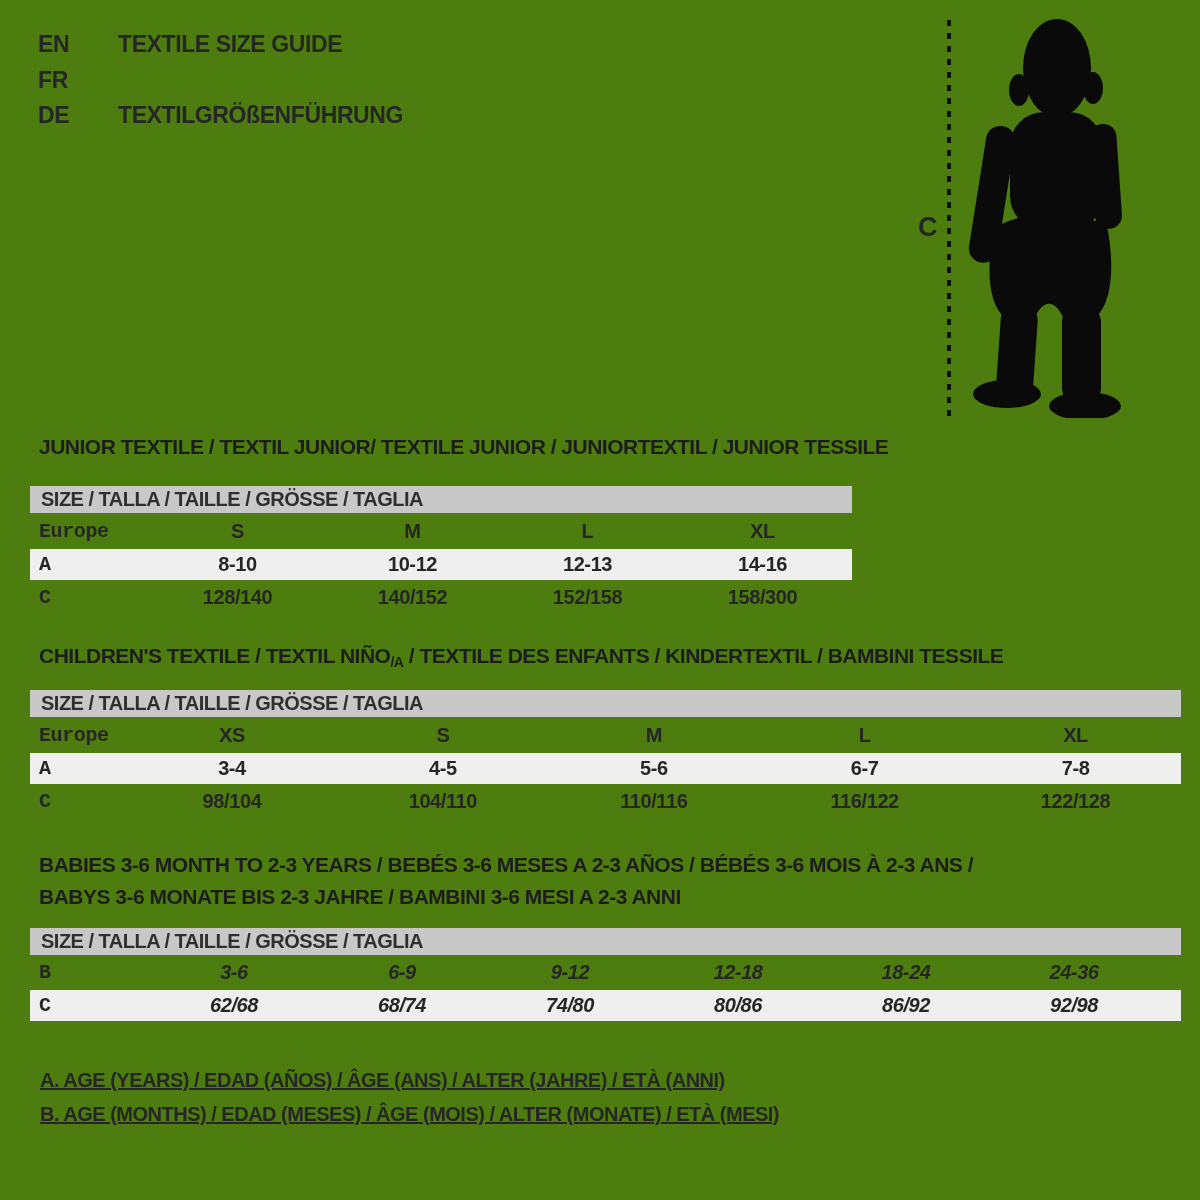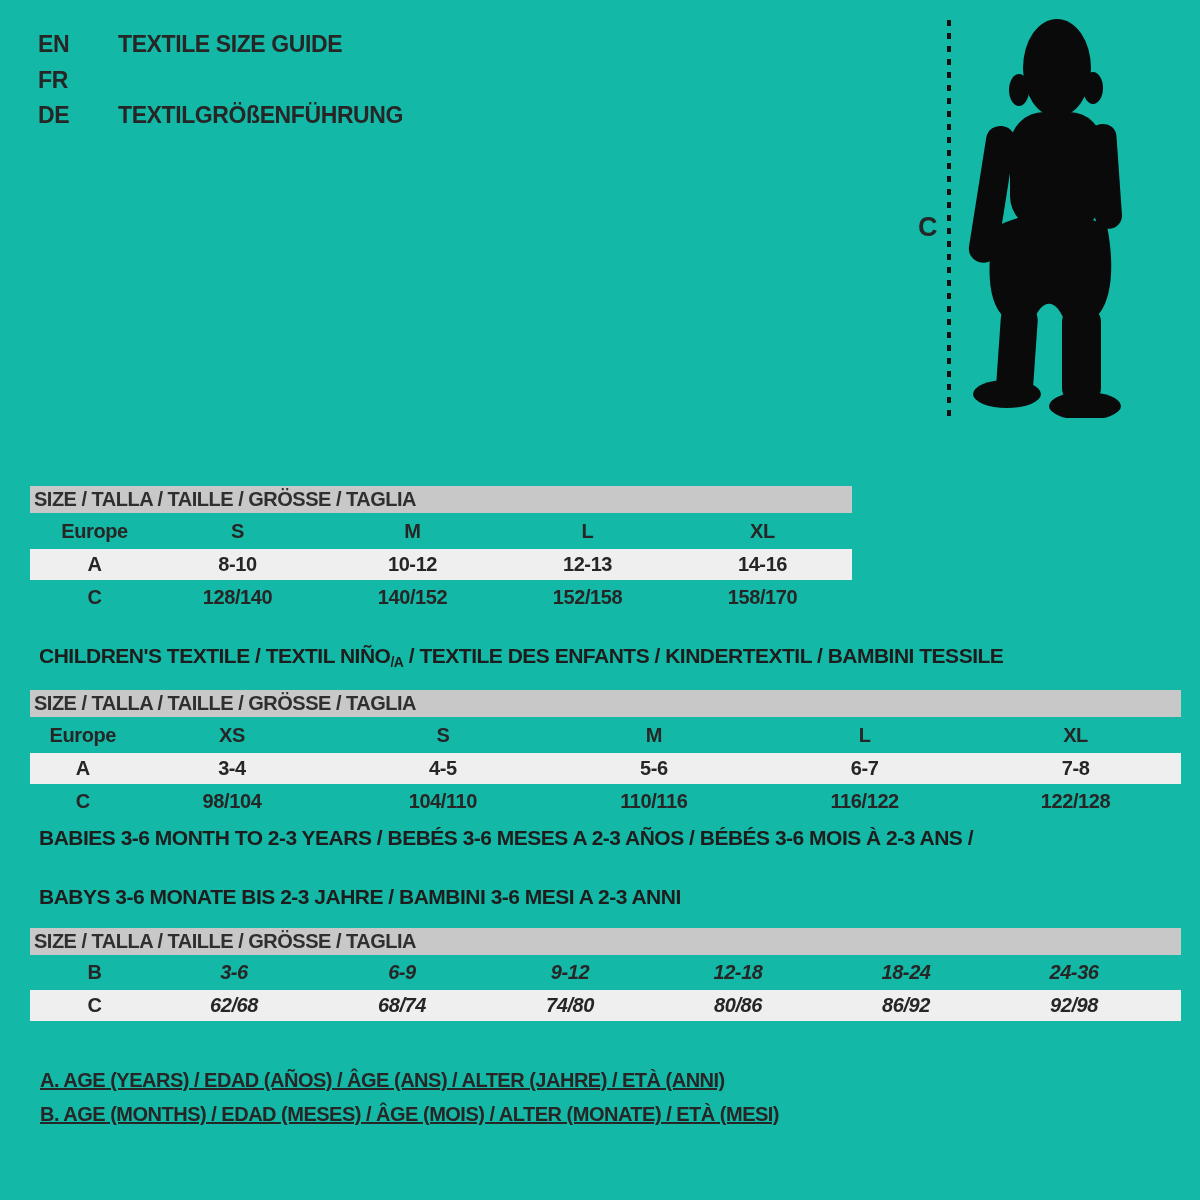--- a/index.html
+++ b/index.html
@@ -4,21 +4,21 @@
 <style>
   * { margin:0; padding:0; box-sizing:border-box; }
   html,body { background:#ffffff; }
   body {
     width:1200px; height:1200px;
     font-family:"Liberation Sans","DejaVu Sans",sans-serif;
     font-weight:700; color:#262626;
   }
   .canvas {
     position:relative; width:1200px; height:1200px;
-    background:#14b8a6; overflow:hidden; letter-spacing:-0.4px;
+    background:#4d7c0f; overflow:hidden; letter-spacing:-0.4px;
   }
 
   
   .lang-block { position:absolute; left:38px; top:27px; }
   .lang-row { display:flex; align-items:center; height:35.6px; font-size:23px; }
   .lang-code { width:80px; }
 
   
   .height-label { position:absolute; left:918px; top:212px; font-size:27px; }
   .height-line {
@@ -28,28 +28,28 @@
   .baby-svg { position:absolute; left:963px; top:16px; }
 
   
   .section-title { position:absolute; left:39px; font-size:21px; letter-spacing:-0.5px; white-space:nowrap; color:#1d1d1d; }
   .section-title .sub { font-size:14px; vertical-align:-4px; }
 
   
   .size-table { position:absolute; left:30px; }
   .size-bar {
     height:27px; background:#c8c8c8; color:#2f2f2f;
-    display:flex; align-items:center; padding-left:4px;
+    display:flex; align-items:center; padding-left:11px;
     font-size:20px; letter-spacing:-0.5px; margin-bottom:2px;
   }
   .trow { display:flex; align-items:center; font-size:20px; margin-bottom:2px; }
   .r-head { height:32px; }
   .r-val { height:31px; }
   .alt { background:#efefef; }
-  .c-label { padding-left:9px; text-align:center; }
+  .c-label { padding-left:9px; text-align:left;font-family:Liberation Mono, monospace; }
   .c-cell { text-align:center; }
 
   .t-junior { top:486px; width:822px; }
   .t-junior .c-label { width:120px; }
   .t-junior .c-cell { width:175px; }
 
   .t-children { top:690px; width:1151px; }
   .t-children .c-label { width:97px; }
   .t-children .c-cell { width:212px; }
 
@@ -91,20 +91,21 @@
       <rect x="24" y="110" width="29" height="138" rx="14" transform="rotate(9 38 118)"></rect>
       <rect x="126" y="108" width="27" height="105" rx="13" transform="rotate(-4 139 114)"></rect>
       <path d="M31 212 C 23 252 25 288 42 302 L 69 308 C 79 281 93 281 103 308 L 132 302 C 149 288 152 250 144 210 C 110 193 64 193 31 212 Z"></path>
       <rect x="38" y="288" width="37" height="94" rx="16" transform="rotate(4 56 300)"></rect>
       <rect x="99" y="290" width="39" height="98" rx="16"></rect>
       <ellipse cx="44" cy="378" rx="34" ry="14"></ellipse>
       <ellipse cx="122" cy="390" rx="36" ry="14"></ellipse>
     </g>
   </svg>
 
+  <div class="section-title" style="top:435px">JUNIOR TEXTILE / TEXTIL JUNIOR/ TEXTILE JUNIOR / JUNIORTEXTIL / JUNIOR TESSILE</div>
   <div class="size-table t-junior">
     <div class="size-bar">SIZE / TALLA / TAILLE / GRÖSSE / TAGLIA</div>
     <div class="trow r-head">
       <div class="c-label">Europe</div>
       <div class="c-cell">S</div>
       <div class="c-cell">M</div>
       <div class="c-cell">L</div>
       <div class="c-cell">XL</div>
     </div>
     <div class="trow r-val alt">
@@ -112,21 +113,21 @@
       <div class="c-cell">8-10</div>
       <div class="c-cell">10-12</div>
       <div class="c-cell">12-13</div>
       <div class="c-cell">14-16</div>
     </div>
     <div class="trow r-val">
       <div class="c-label">C</div>
       <div class="c-cell">128/140</div>
       <div class="c-cell">140/152</div>
       <div class="c-cell">152/158</div>
-      <div class="c-cell">158/170</div>
+      <div class="c-cell">158/300</div>
     </div>
   </div>
 
   <div class="section-title" style="top:644px"><span>CHILDREN'S TEXTILE / TEXTIL NIÑO</span><span class="sub">/A</span><span> / TEXTILE DES ENFANTS / KINDERTEXTIL / BAMBINI TESSILE</span></div>
   <div class="size-table t-children">
     <div class="size-bar">SIZE / TALLA / TAILLE / GRÖSSE / TAGLIA</div>
     <div class="trow r-head">
       <div class="c-label">Europe</div>
       <div class="c-cell">XS</div>
       <div class="c-cell">S</div>
@@ -145,21 +146,21 @@
     <div class="trow r-val">
       <div class="c-label">C</div>
       <div class="c-cell">98/104</div>
       <div class="c-cell">104/110</div>
       <div class="c-cell">110/116</div>
       <div class="c-cell">116/122</div>
       <div class="c-cell">122/128</div>
     </div>
   </div>
 
-  <div class="section-title" style="top:826px">BABIES 3-6 MONTH TO 2-3 YEARS / BEBÉS 3-6 MESES A 2-3 AÑOS / BÉBÉS 3-6 MOIS À 2-3 ANS /</div>
+  <div class="section-title" style="top:853px">BABIES 3-6 MONTH TO 2-3 YEARS / BEBÉS 3-6 MESES A 2-3 AÑOS / BÉBÉS 3-6 MOIS À 2-3 ANS /</div>
   <div class="section-title" style="top:885px">BABYS 3-6 MONATE BIS 2-3 JAHRE / BAMBINI 3-6 MESI A 2-3 ANNI</div>
   <div class="size-table t-babies">
     <div class="size-bar">SIZE / TALLA / TAILLE / GRÖSSE / TAGLIA</div>
     <div class="trow r-val">
       <div class="c-label">B</div>
       <div class="c-cell">3-6</div>
       <div class="c-cell">6-9</div>
       <div class="c-cell">9-12</div>
       <div class="c-cell">12-18</div>
       <div class="c-cell">18-24</div>

